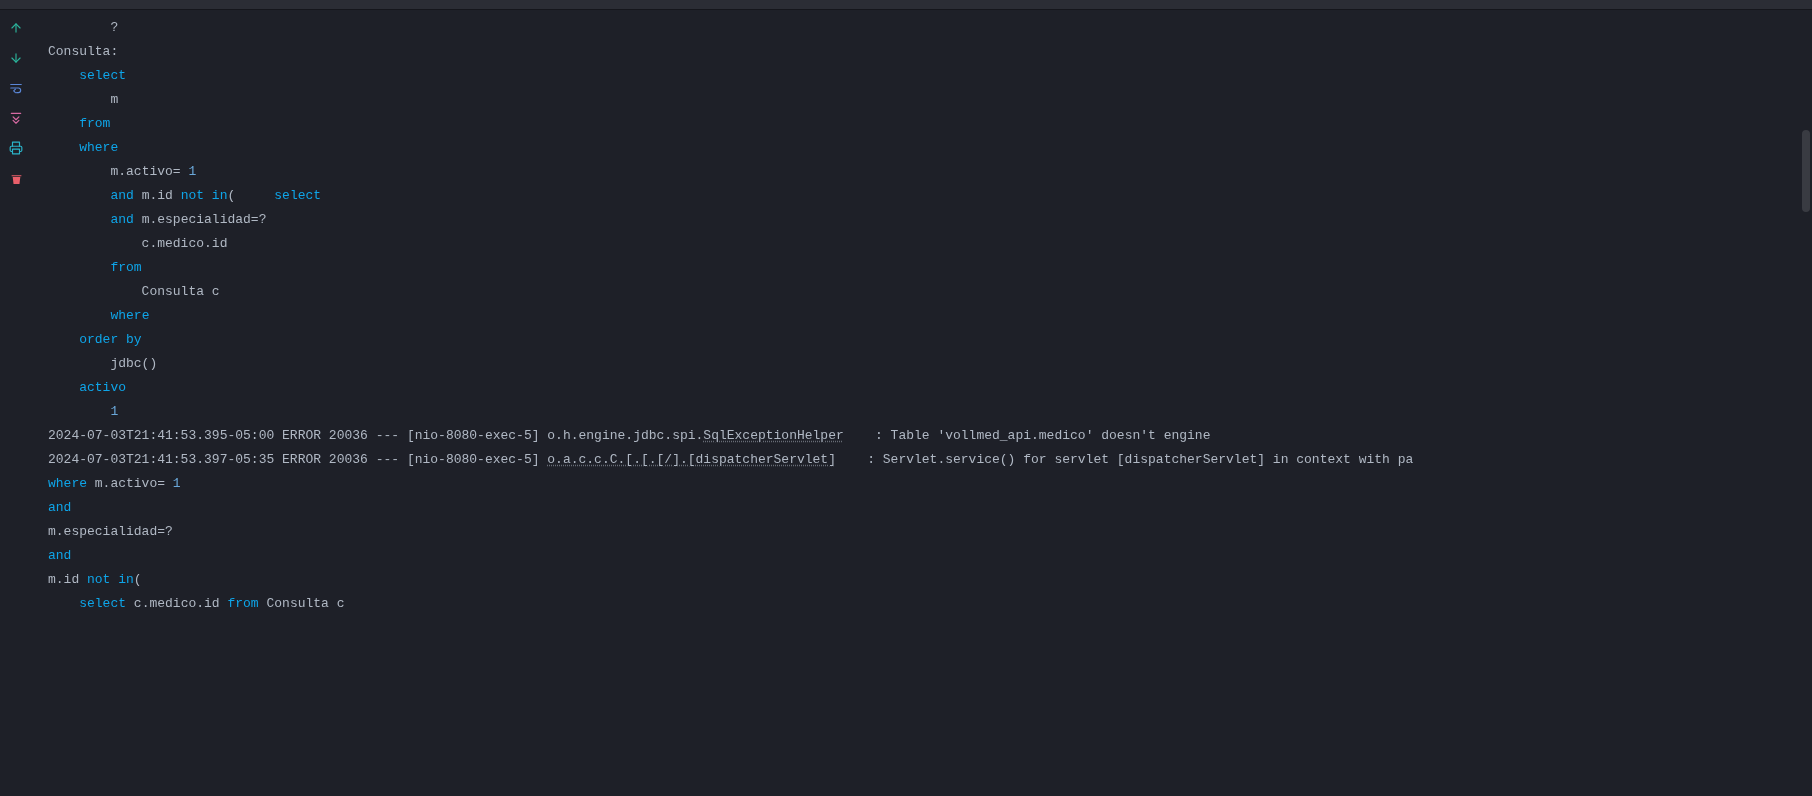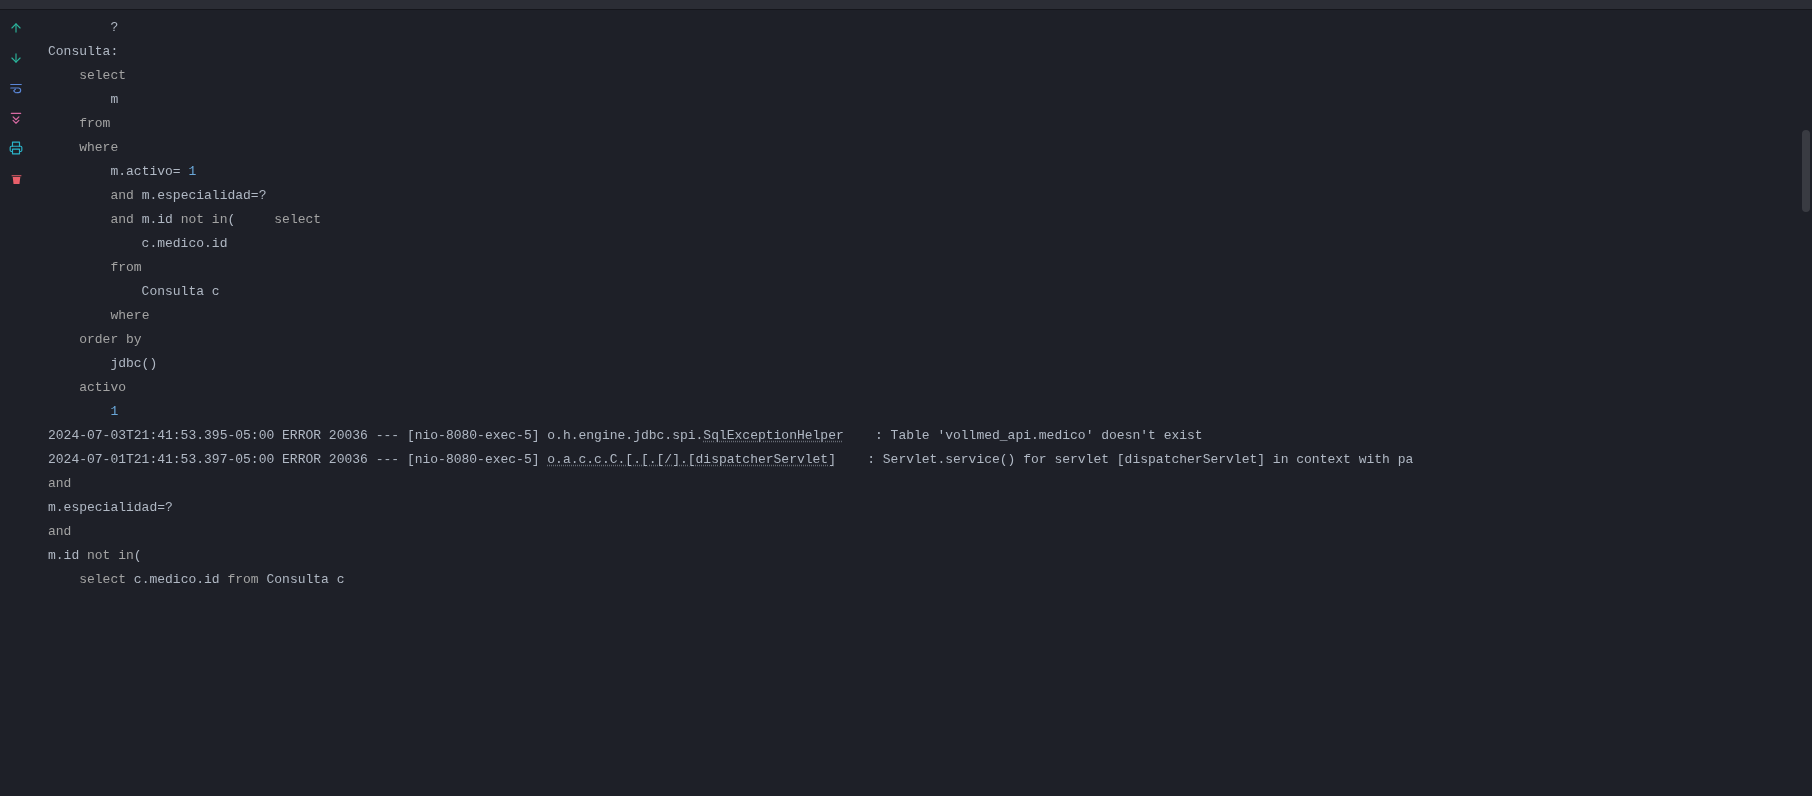--- a/index.html
+++ b/index.html
@@ -45,21 +45,21 @@
     overflow: auto;
     padding: 6px 0 6px 16px;
     position: relative;
   }
   pre.line {
     font-family: inherit;
     white-space: pre;
     line-height: 24px;
     color: #b0b8c4;
   }
-  .kw   { color: #a3a3a3; } 
+  .kw   { color: #0ea5e9; } 
   .num  { color: #6aa7d9; }
   .under { text-decoration: underline dotted rgba(176,184,196,0.5); text-underline-offset: 2px; }
   .scroll-thumb {
     position: absolute;
     right: 2px;
     top: 120px;
     width: 8px;
     height: 82px;
     background: rgba(255,255,255,0.12);
     border-radius: 4px;
@@ -114,32 +114,33 @@
 
   <div class="console" id="console">
 
     <pre class="line"><span>        ?</span></pre>
       <pre class="line"><span>Consulta:</span></pre>
       <pre class="line"><span>    </span><span class="kw">select</span></pre>
       <pre class="line"><span>        m</span></pre>
       <pre class="line"><span>    </span><span class="kw">from</span></pre>
       <pre class="line"><span>    </span><span class="kw">where</span></pre>
       <pre class="line"><span>        </span><span>m.activo= </span><span class="num">1</span></pre>
+      <pre class="line"><span>        </span><span class="kw">and</span><span> m.id </span><span class="kw">not</span><span> </span><span class="kw">in</span><span>(     </span><span class="kw">select</span></pre>
       <pre class="line"><span>        </span><span class="kw">and</span><span> m.especialidad=?</span></pre>
-      <pre class="line"><span>        </span><span class="kw">and</span><span> m.id </span><span class="kw">not</span><span> </span><span class="kw">in</span><span>(     </span><span class="kw">select</span></pre>
       <pre class="line"><span>            c.medico.id</span></pre>
       <pre class="line"><span>        </span><span class="kw">from</span></pre>
       <pre class="line"><span>            Consulta c</span></pre>
       <pre class="line"><span>        </span><span class="kw">where</span></pre>
       <pre class="line"><span>    </span><span class="kw">order by</span></pre>
       <pre class="line"><span>        jdbc()</span></pre>
       <pre class="line"><span>    </span><span class="kw">activo</span></pre>
       <pre class="line"><span>        </span><span class="num">1</span></pre>
-      <pre class="line"><span>2024-07-03T21:41:53.395-05:00 </span><span>ERROR </span><span>20036 --- </span><span>[nio-8080-exec-5] </span><span>o.h.engine.jdbc.spi.</span><span class="under">SqlExceptionHelper</span><span>    : </span><span>Table 'vollmed_api.medico' doesn't exist</span></pre>
-      <pre class="line"><span>2024-07-01T21:41:53.397-05:00 </span><span>ERROR </span><span>20036 --- </span><span>[nio-8080-exec-5] </span><span></span><span class="under">o.a.c.c.C.[.[.[/].[dispatcherServlet]</span><span>    : </span><span>Servlet.service() for servlet [dispatcherServlet] in context with pa</span></pre>
+      <pre class="line"><span>2024-07-03T21:41:53.395-05:00 </span><span>ERROR </span><span>20036 --- </span><span>[nio-8080-exec-5] </span><span>o.h.engine.jdbc.spi.</span><span class="under">SqlExceptionHelper</span><span>    : </span><span>Table 'vollmed_api.medico' doesn't engine</span></pre>
+      <pre class="line"><span>2024-07-03T21:41:53.397-05:35 </span><span>ERROR </span><span>20036 --- </span><span>[nio-8080-exec-5] </span><span></span><span class="under">o.a.c.c.C.[.[.[/].[dispatcherServlet]</span><span>    : </span><span>Servlet.service() for servlet [dispatcherServlet] in context with pa</span></pre>
+      <pre class="line"><span></span><span class="kw">where</span><span> m.activo= </span><span class="num">1</span></pre>
       <pre class="line"><span></span><span class="kw">and</span></pre>
       <pre class="line"><span>m.especialidad=?</span></pre>
       <pre class="line"><span></span><span class="kw">and</span></pre>
       <pre class="line"><span></span><span>m.id </span><span class="kw">not</span><span> </span><span class="kw">in</span><span>(</span></pre>
       <pre class="line"><span>    </span><span class="kw">select</span><span> c.medico.id </span><span class="kw">from</span><span> Consulta c</span></pre>
       <div class="scroll-thumb"></div>
   </div>
 </div>
 
 </body></html>

